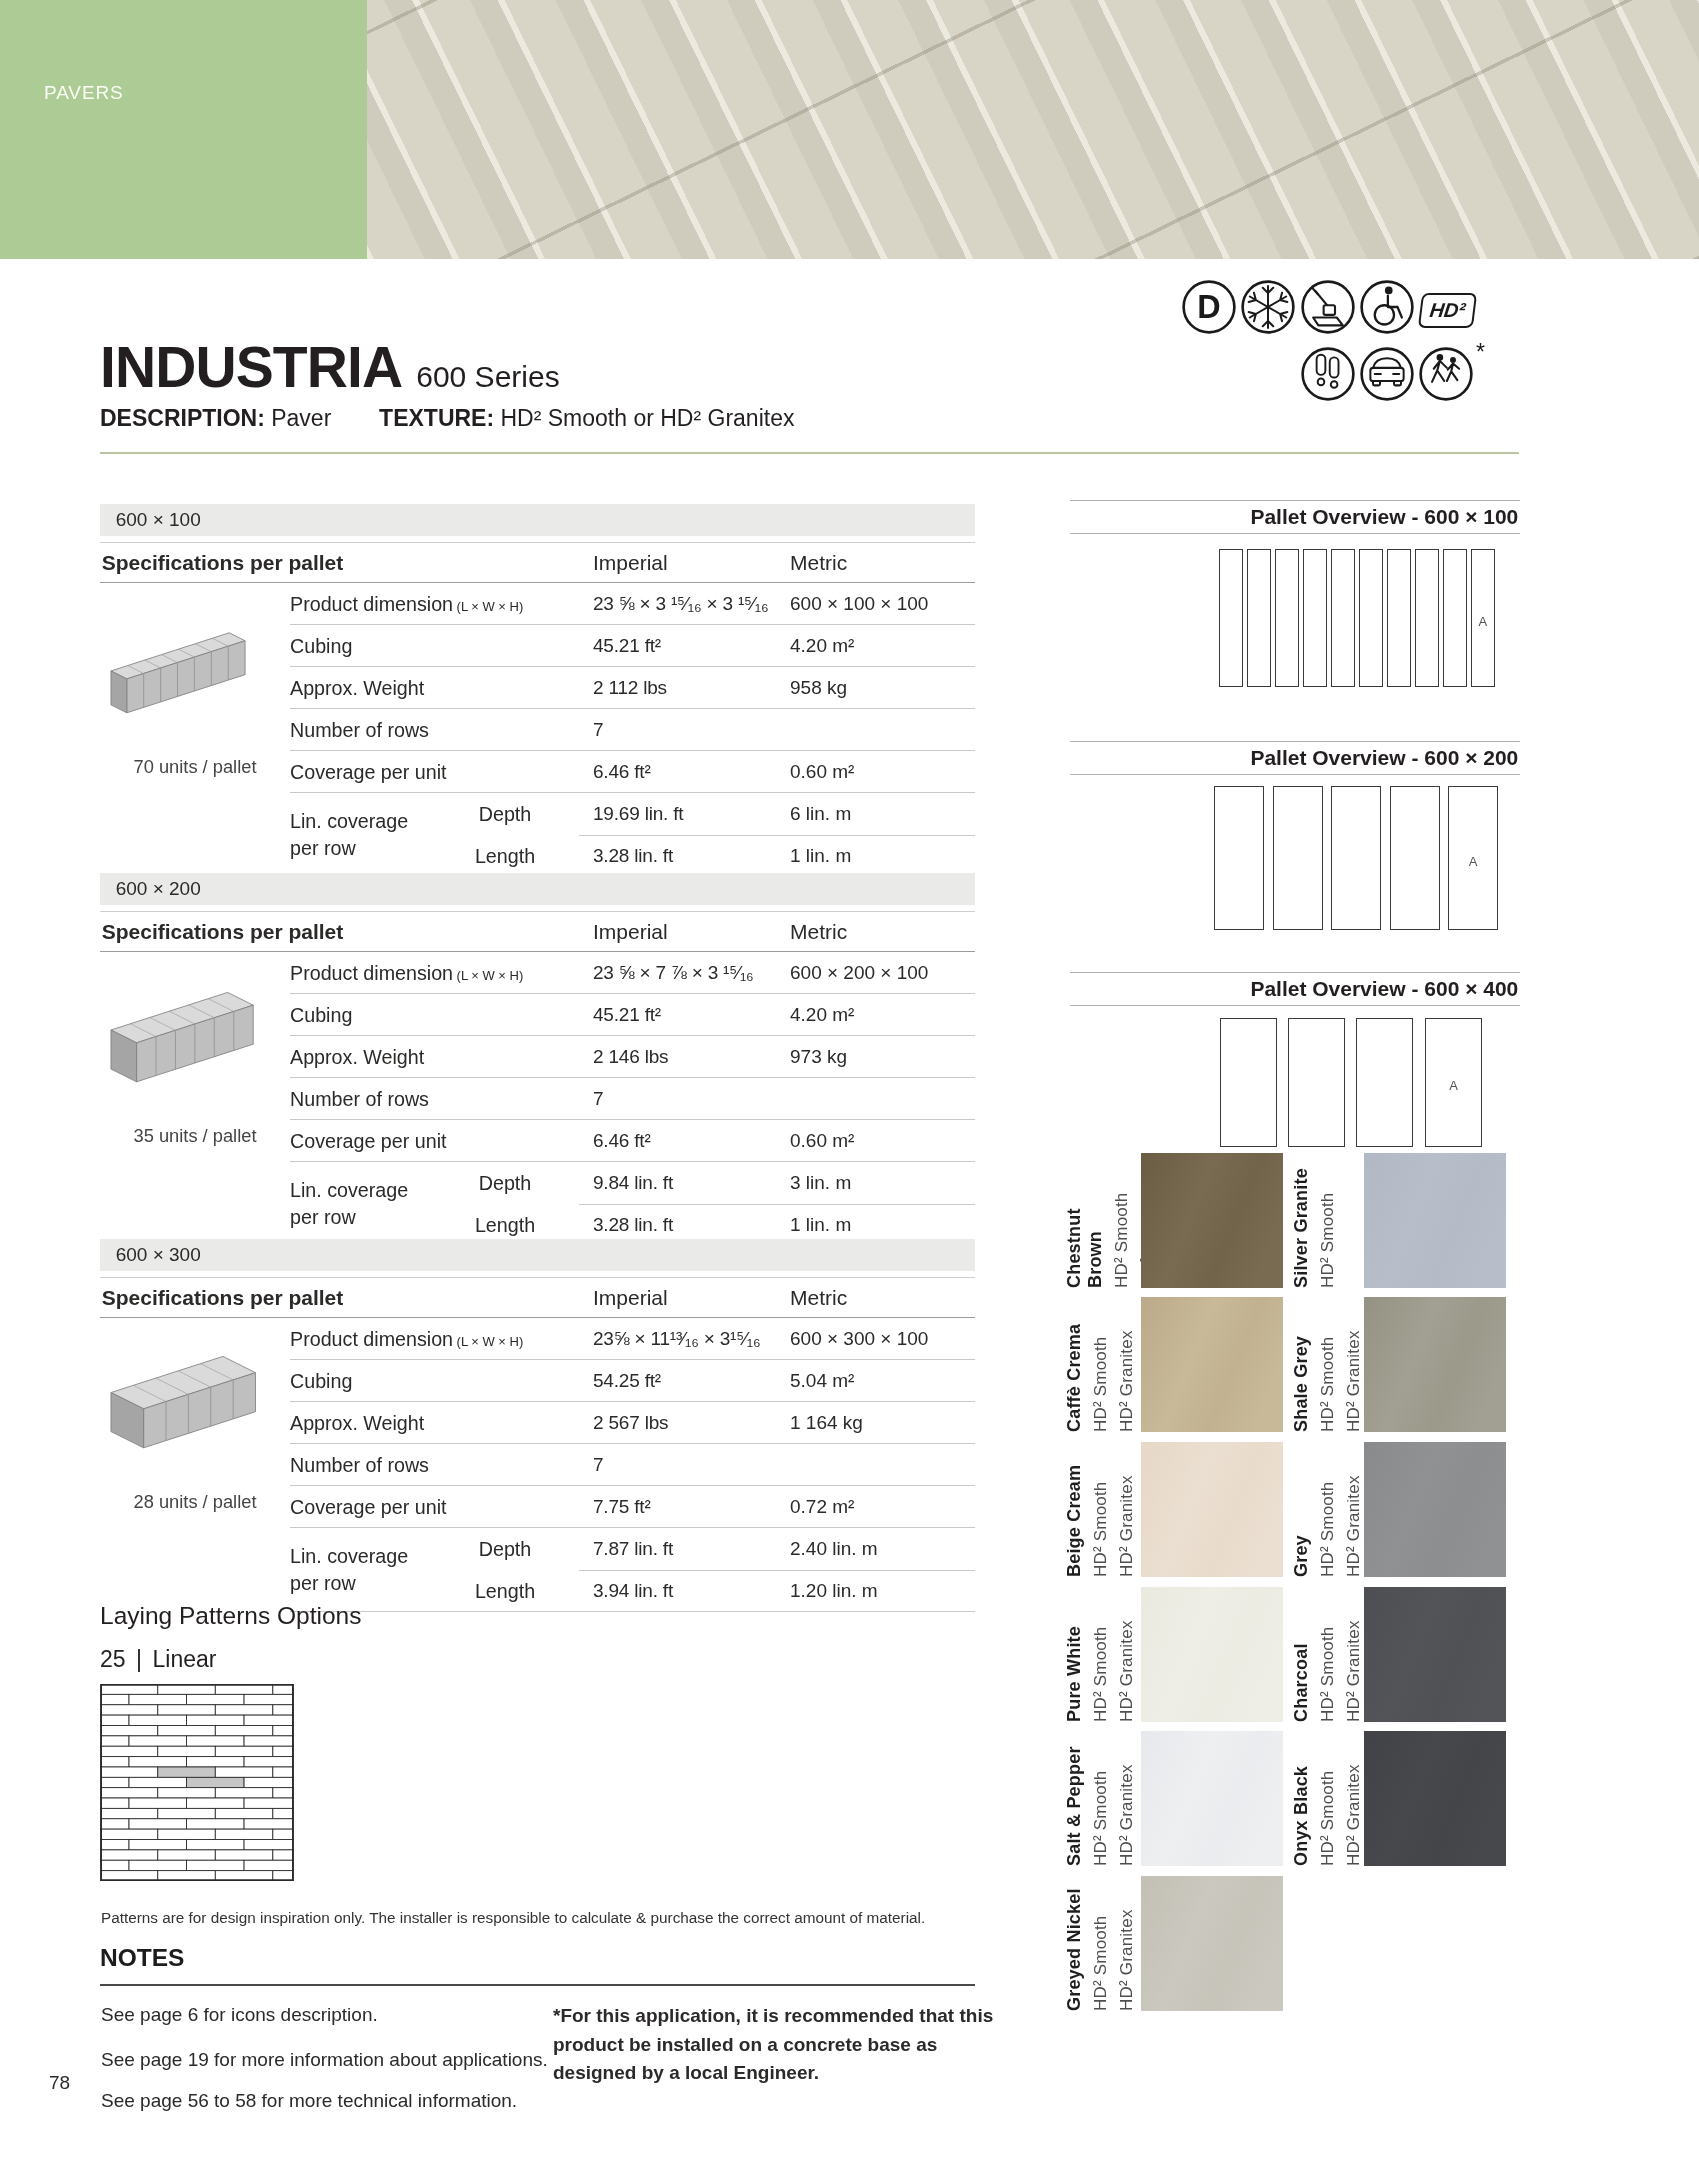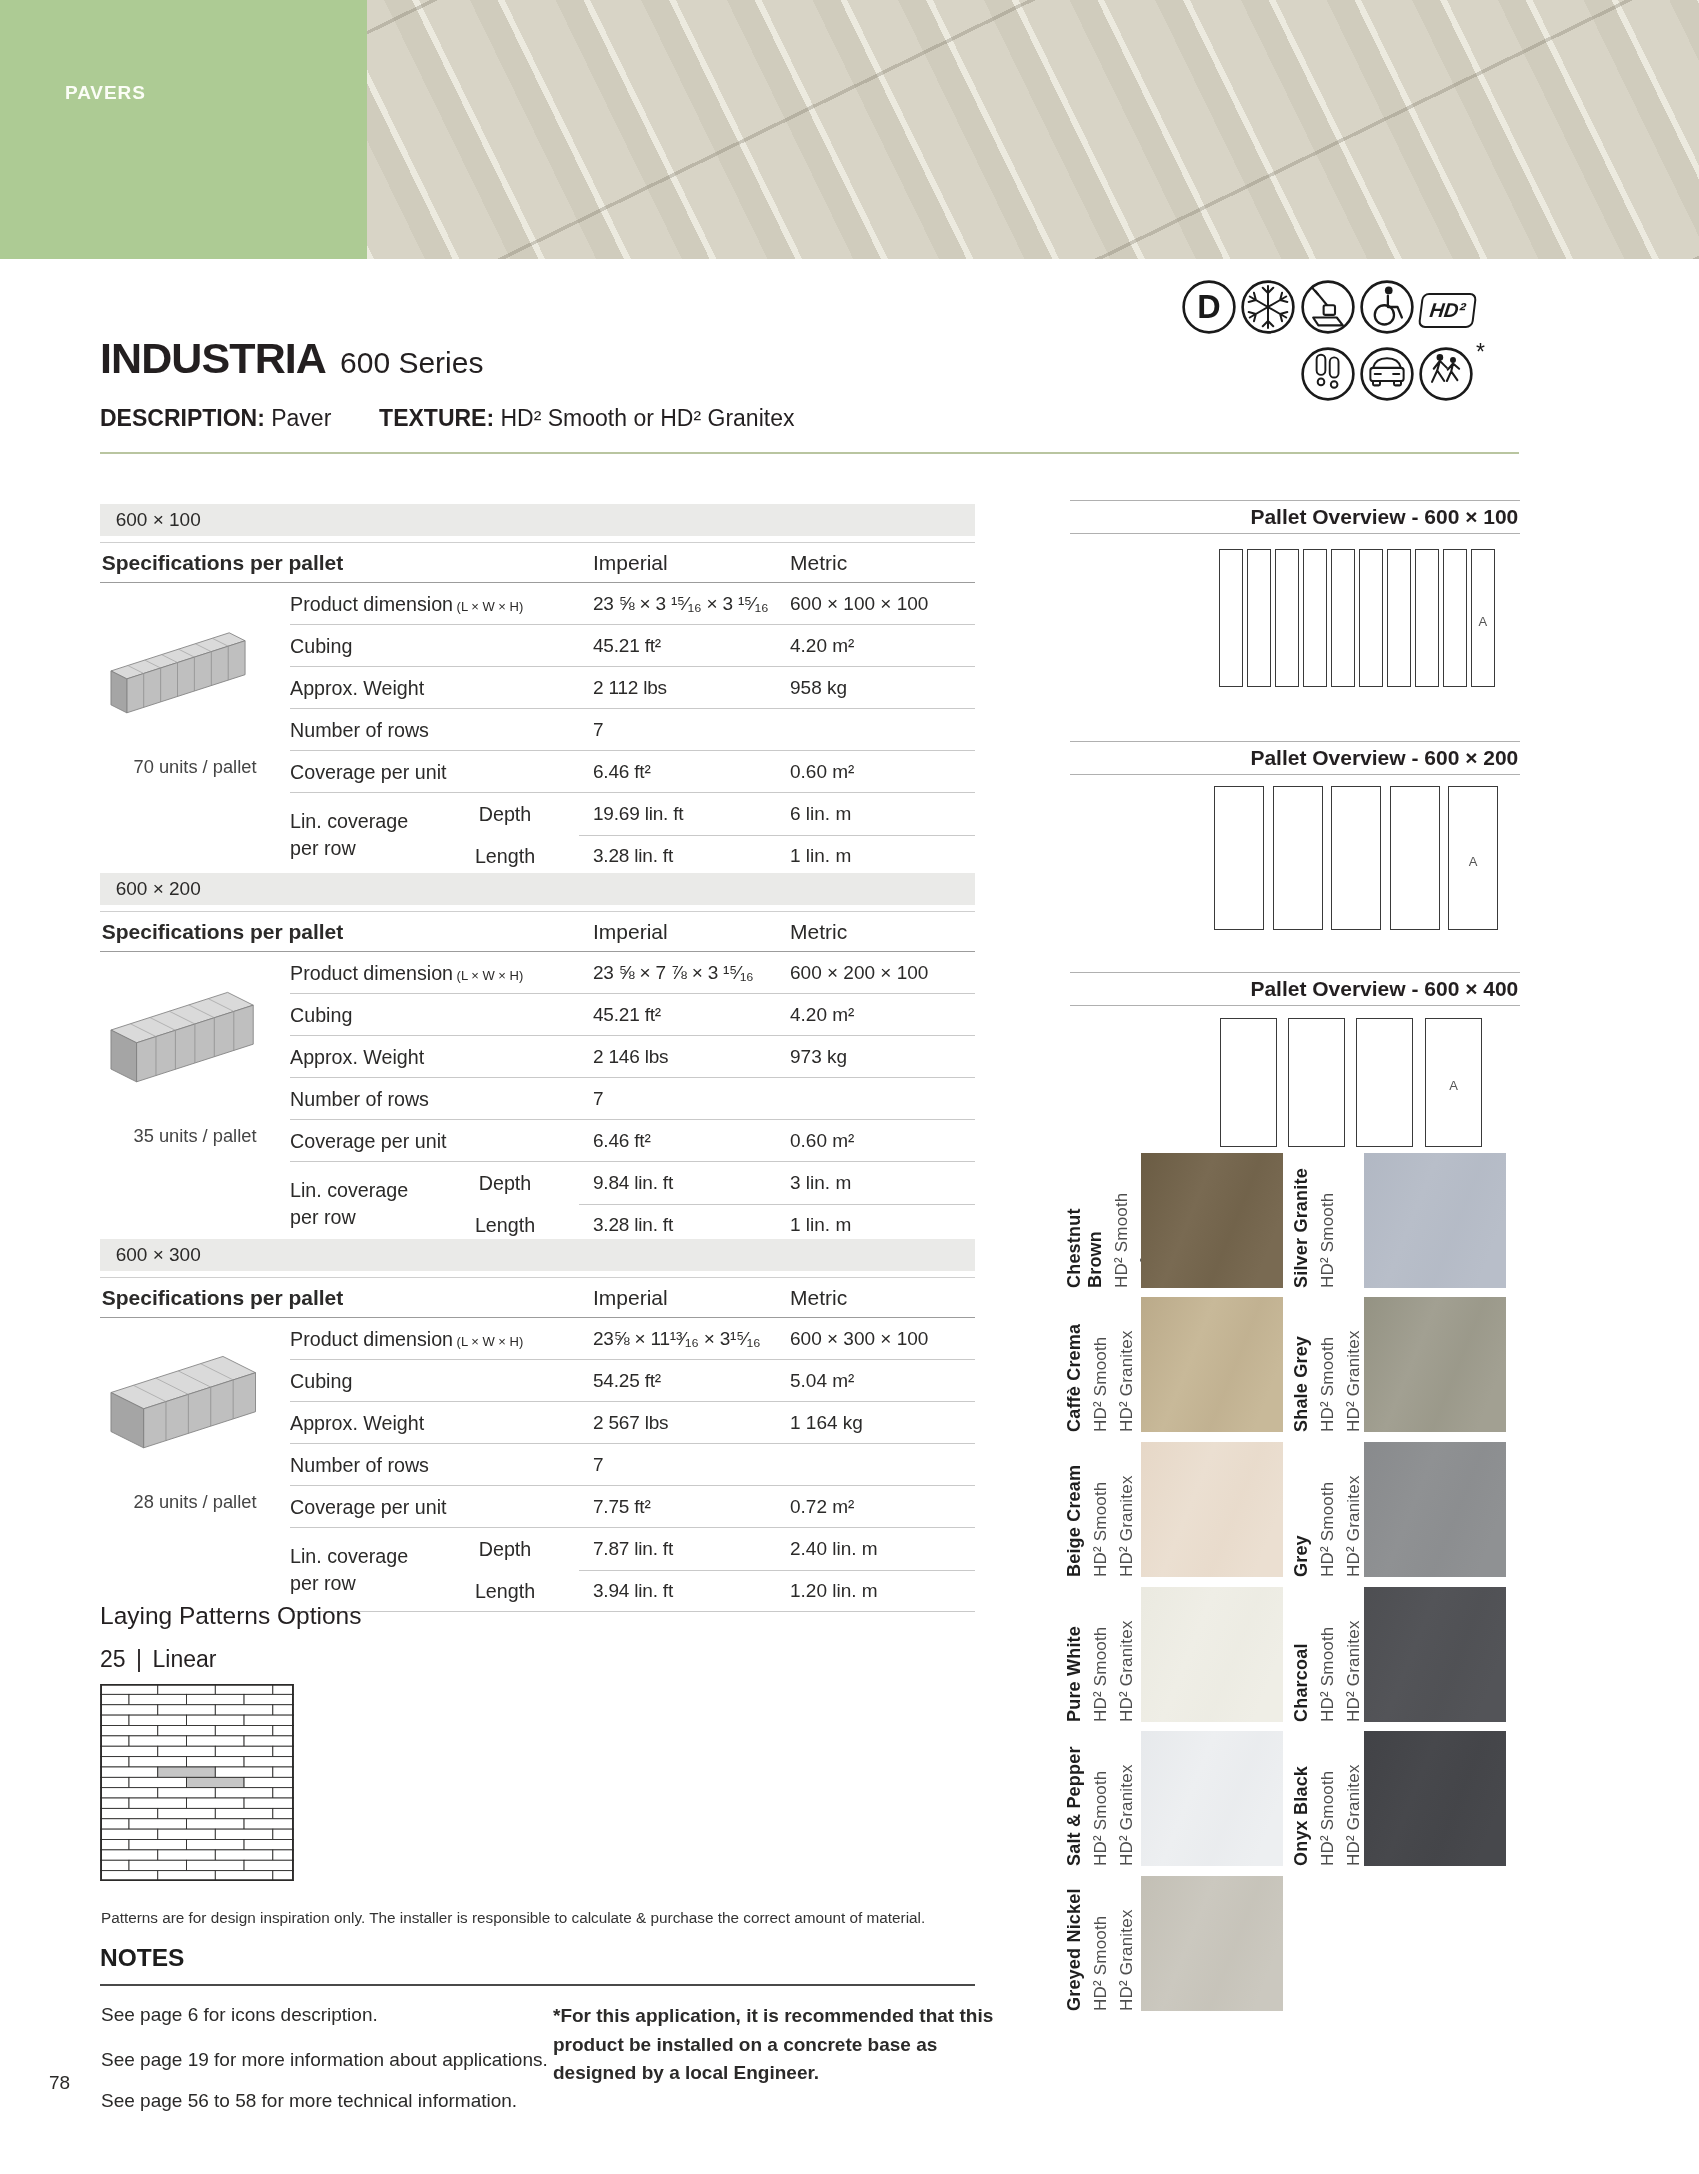--- a/index.html
+++ b/index.html
@@ -1,39 +1,39 @@
 <!DOCTYPE html>
 <html style="font-size:14px"><head>
 <meta charset="utf-8">
 <style>
   html,body{margin:0;padding:0;background:#ffffff;}
   .page{position:relative;width:1700px;height:2175px;background:#fff;overflow:hidden;
         font-family:"Liberation Sans","DejaVu Sans",sans-serif;color:#2b2a29;}
 
   
   .banner-green{position:absolute;left:0;top:0;width:367px;height:259px;background:#adcb94;}
-  .category-label{position:absolute;left:65px;top:82px;font-size:19px;font-weight:bold;
+  .category-label{position:absolute;left:44px;top:82px;font-size:19px;font-weight:normal;
                   color:#fbfdf6;letter-spacing:0.9px;}
   .banner-photo{position:absolute;left:367px;top:0;width:1333px;height:259px;background-color:#d7d3c5;
     background-image:
       repeating-linear-gradient(-26deg, rgba(120,114,98,.30) 0 3.5px, rgba(120,114,98,0) 3.5px 262px),
       repeating-linear-gradient(64deg, #eceadf 0 6.1px, #d8d4c6 6.1px 52px, #d0ccbd 52px 77px),
       linear-gradient(180deg, rgba(255,255,255,.2), rgba(0,0,0,.06));}
 
   
   .icn{position:absolute;width:56px;height:56px;}
   .icn svg{width:100%;height:100%;}
   .hd2-badge{position:absolute;left:1420px;top:293px;width:51px;height:31px;border:2.6px solid #1a1a1a;
              border-radius:7px;transform:skewX(-7deg);display:flex;align-items:center;justify-content:center;
              font-size:20px;font-weight:800;font-style:italic;color:#1a1a1a;background:#fff;}
   .ped-asterisk{position:absolute;left:1476px;top:339px;font-size:23px;color:#1a1a1a;}
 
   
   .title-row{position:absolute;left:100px;top:334px;display:flex;align-items:baseline;gap:14px;}
-  .prod-title{font-size:43px;font-weight:800;letter-spacing:-0.9px;color:#231f20;}
+  .prod-title{font-size:57px;font-weight:800;letter-spacing:-0.9px;color:#231f20;}
   .prod-series{font-size:30px;font-weight:400;color:#231f20;}
   .desc-row{position:absolute;left:100px;top:405px;font-size:23px;color:#231f20;}
   .desc-row .lbl{font-weight:bold;}
   .desc-gap{display:inline-block;width:35px;}
   .rule-green{position:absolute;left:100px;top:452px;width:1419px;height:1.7px;background:#b9c5a0;}
 
   
   .spec-table{position:absolute;left:100px;width:875px;}
   .size-bar{height:32px;background:#eaeae8;font-size:19px;line-height:32px;padding-left:15.7px;color:#2b2a29;}
   .tbl-header{position:relative;height:39px;margin-top:6.1px;border-top:0.9px solid #cfcfcf;border-bottom:0.9px solid #9c9c9c;}

